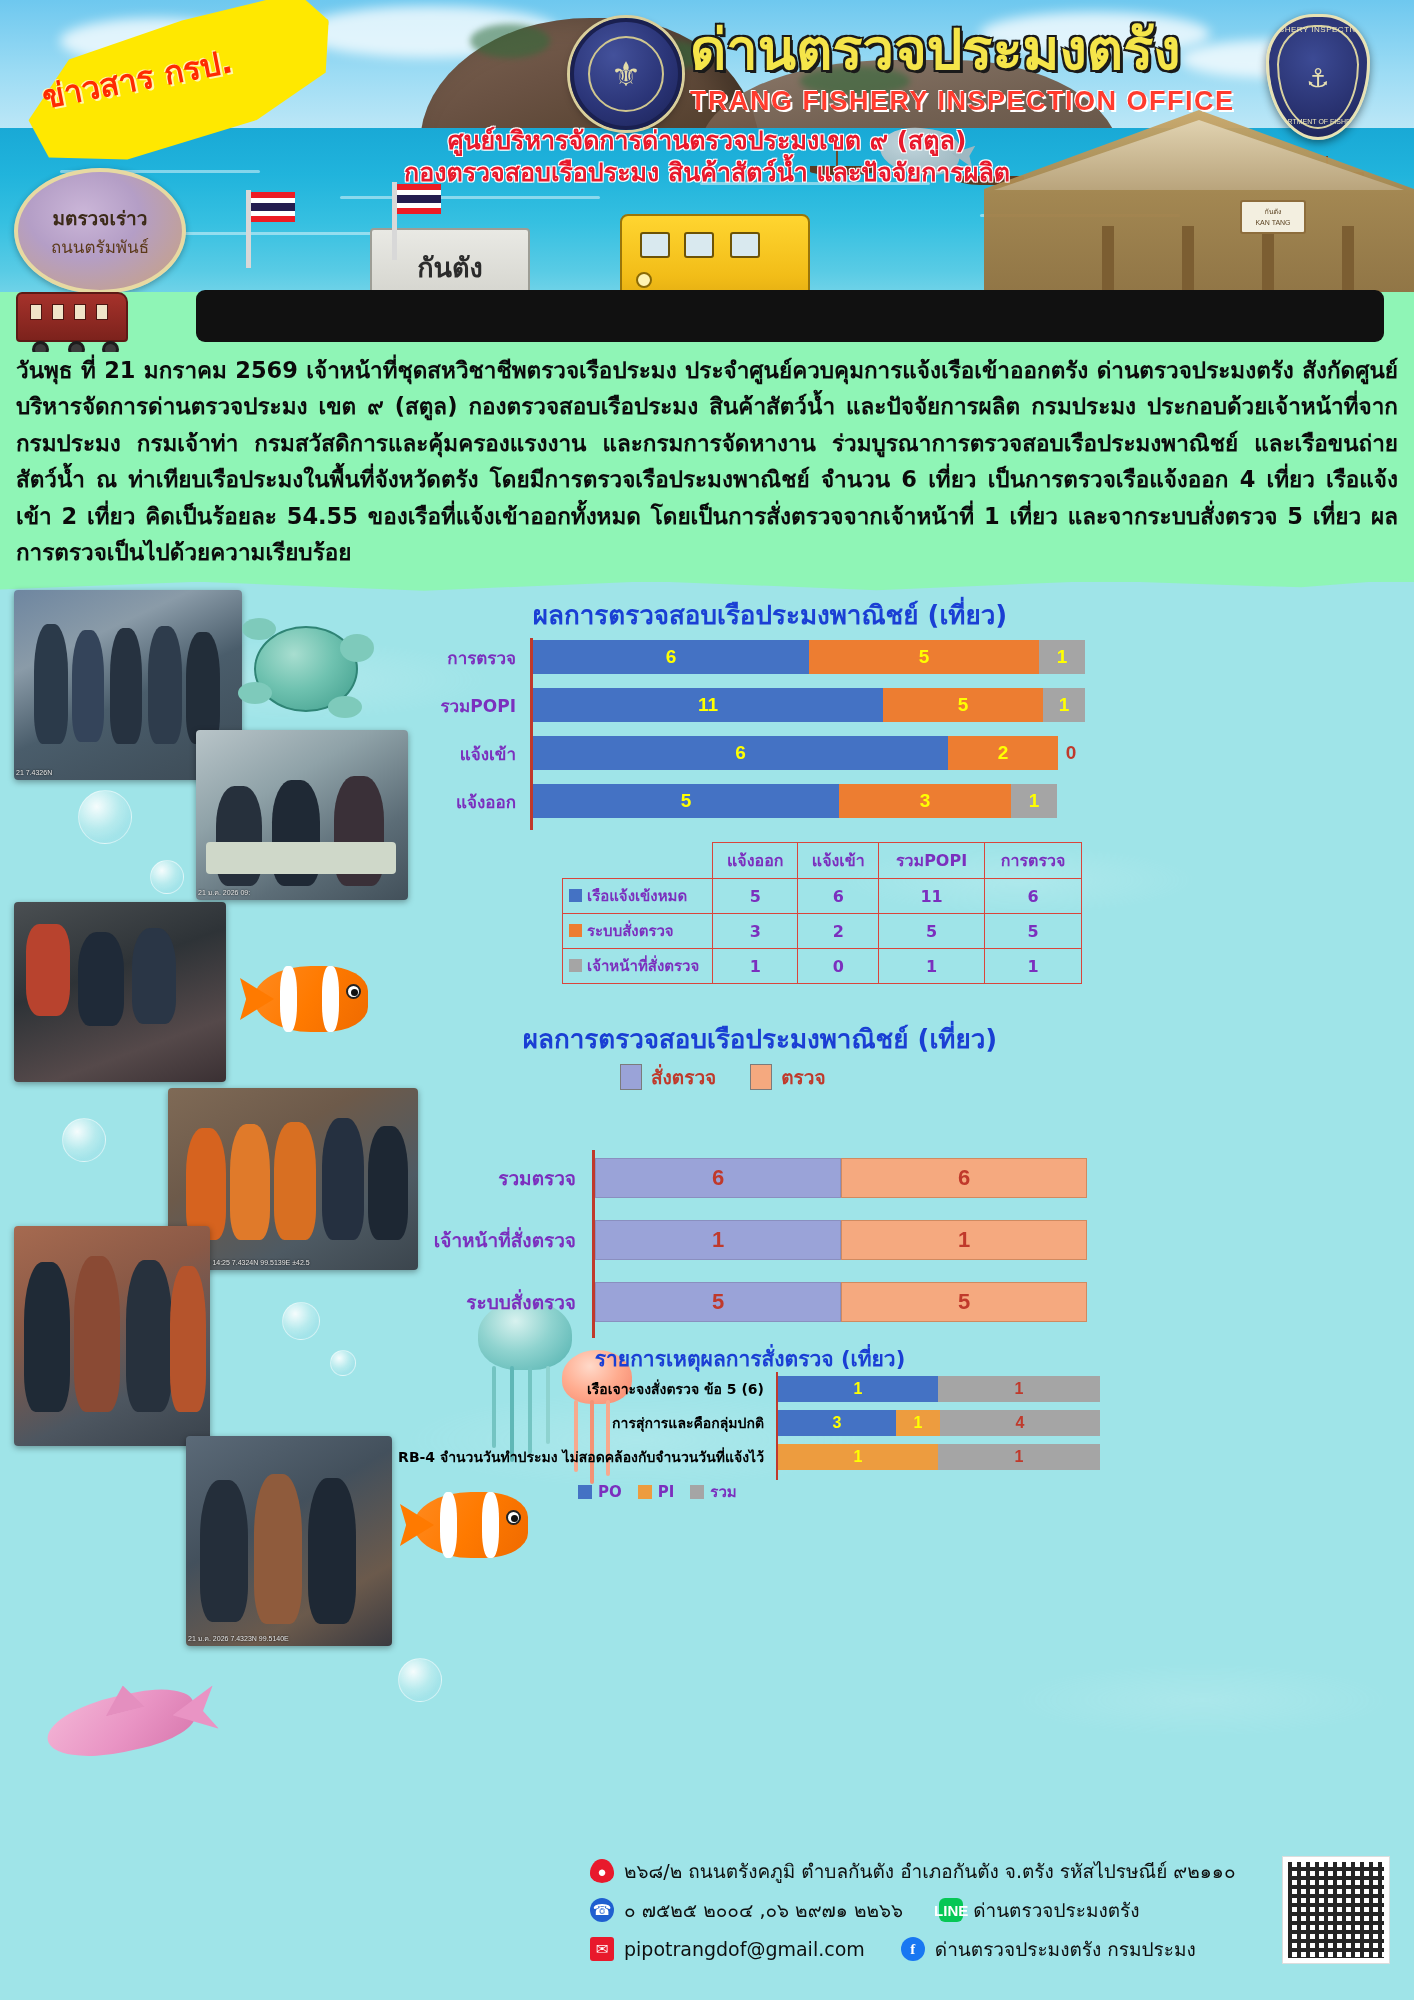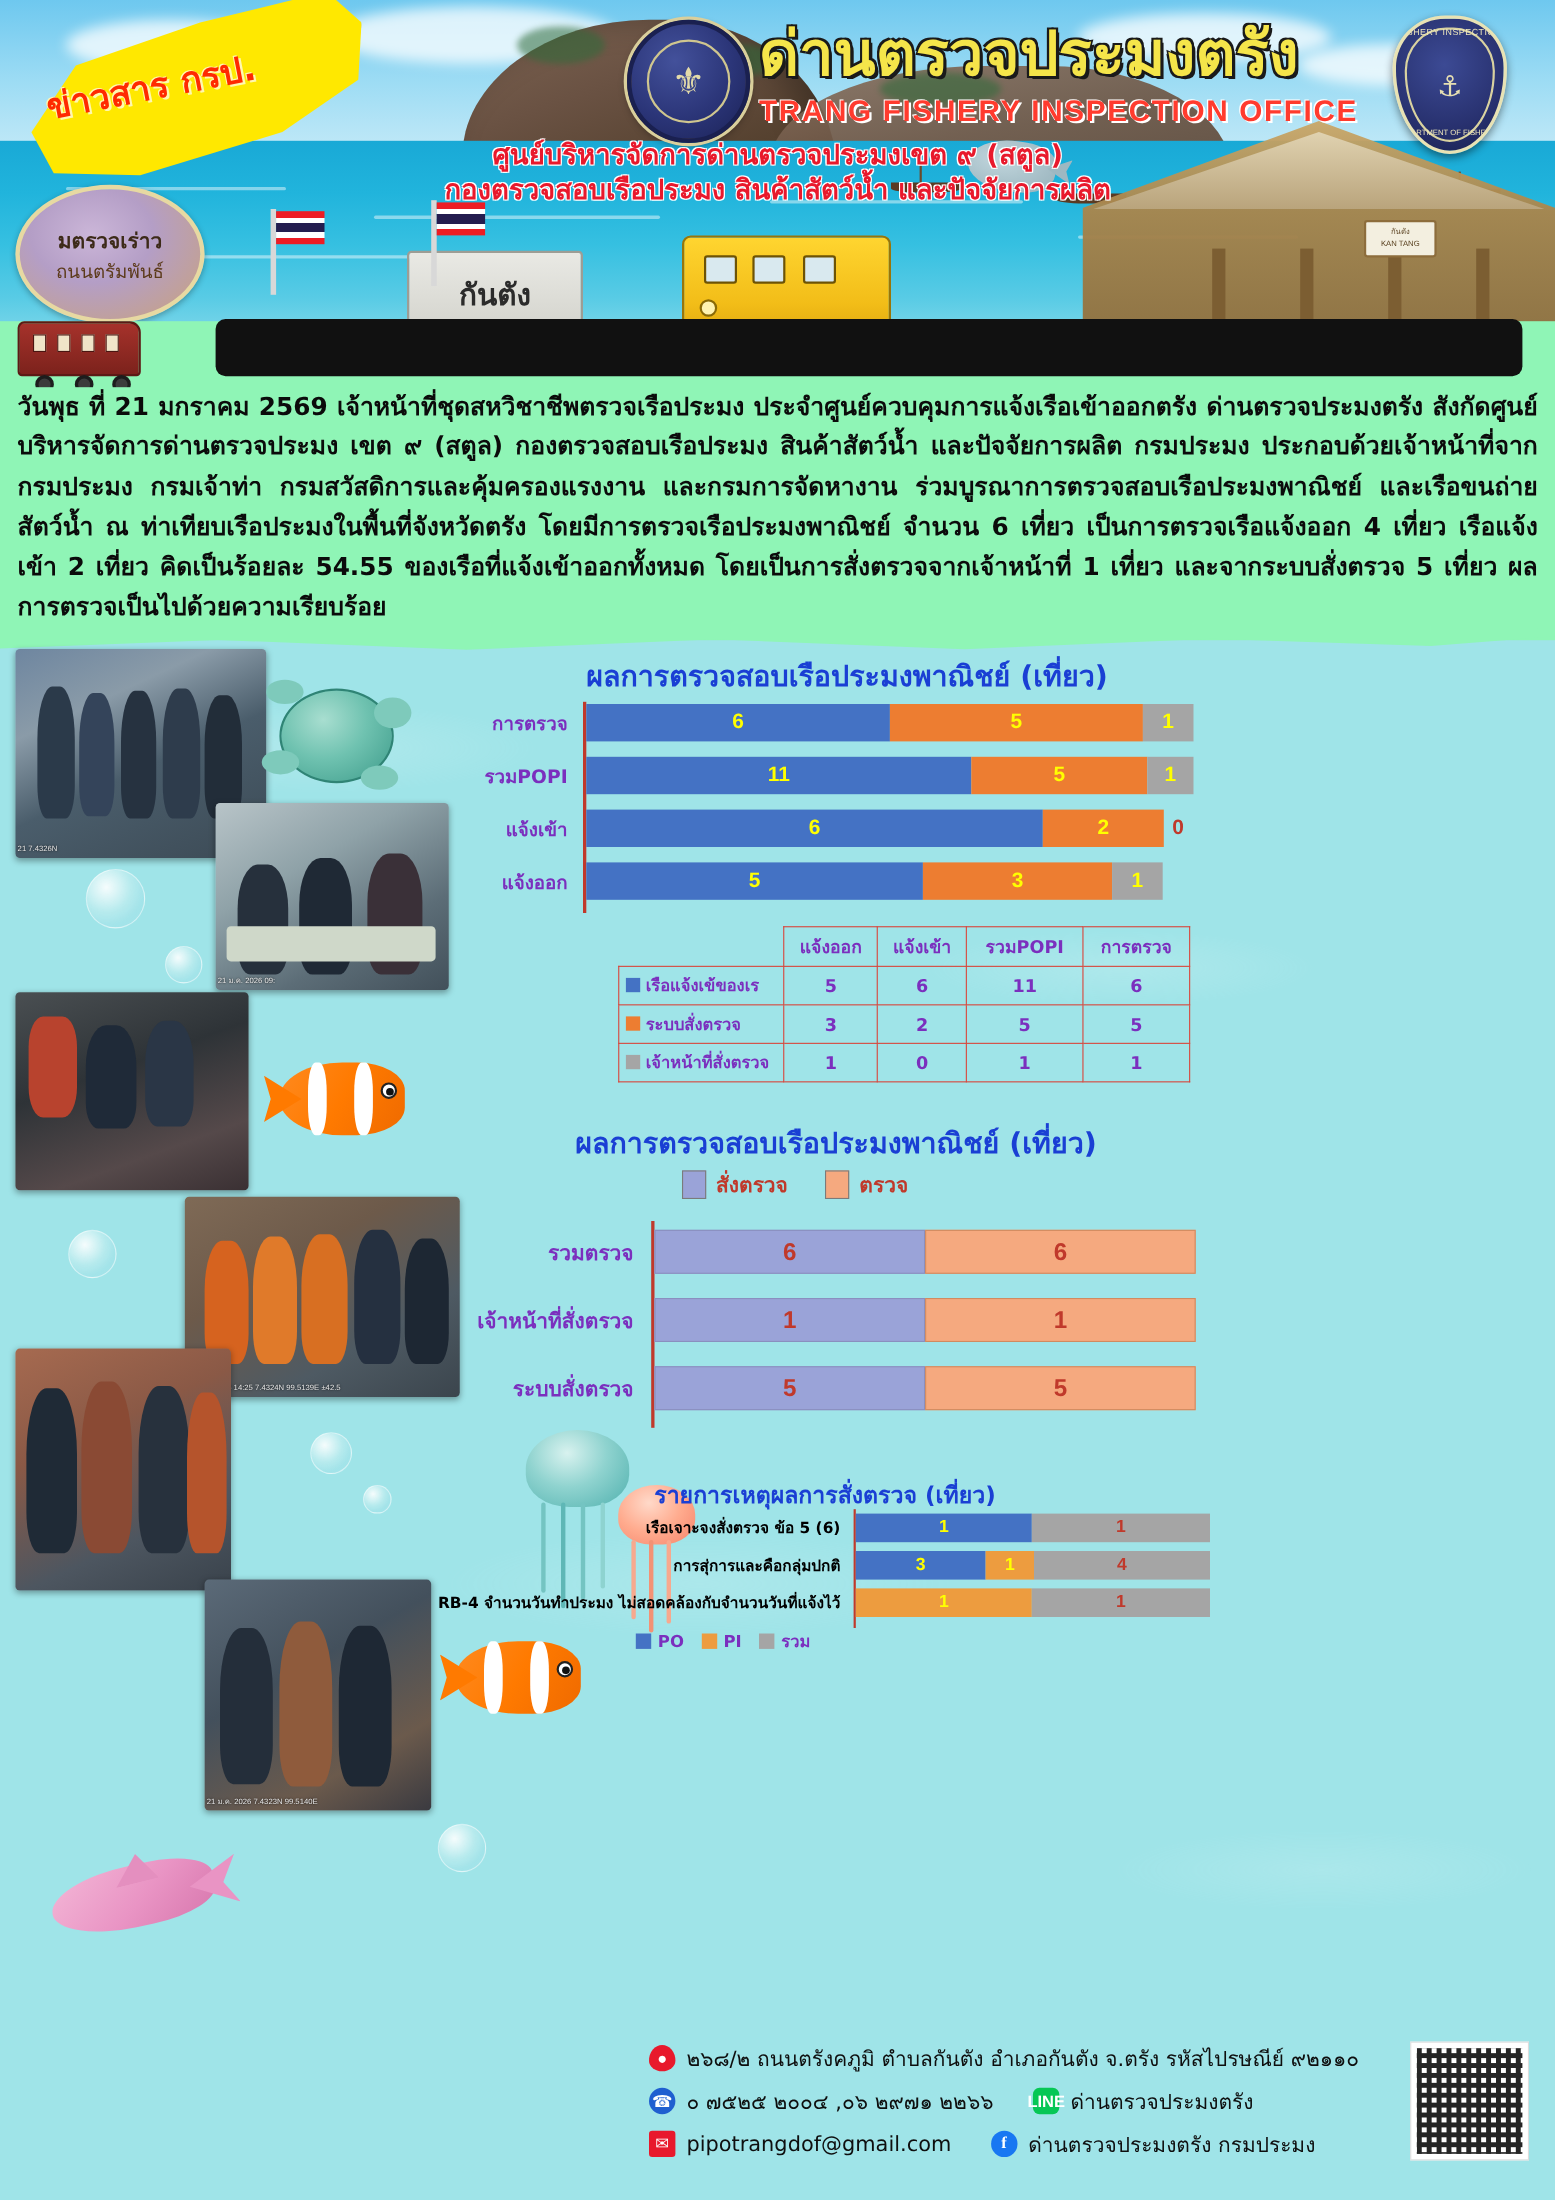--- a/index.html
+++ b/index.html
@@ -271,21 +271,21 @@
   }
   .c2legend{
     position:absolute; left:620px; top:1062px; width:400px;
     display:flex; gap:34px; align-items:center;
   }
   .c2legend .it{display:flex; align-items:center; gap:9px; font-size:19px; color:#c0392b; font-weight:bold;
     font-family:"DejaVu Sans",sans-serif;}
   .c2legend .box{width:22px; height:26px; border:1px solid #7b7b7b;}
   .bx-peri{background:#9aa3d8;} .bx-salm{background:#f5a97f;}
 
-  .chart2{position:absolute; left:420px; top:1108px; width:680px; height:192px;}
+  .chart2{position:absolute; left:420px; top:1148px; width:680px; height:192px;}
   .chart2 .axis{position:absolute; left:172px; top:2px; width:3px; height:188px; background:#c0392b;}
   .c2row{position:absolute; left:0; width:680px; height:40px; display:flex; align-items:center;}
   .c2lab{width:166px; text-align:right; padding-right:10px; font-size:19px; color:#7b2fbe; font-weight:bold;
     font-family:"DejaVu Sans",sans-serif;}
   .c2bars{position:absolute; left:175px; top:0; height:40px; display:flex;}
   .seg2{height:40px; display:flex; align-items:center; justify-content:center;
     font-weight:bold; font-size:22px; color:#c0392b; border:1px solid #8a8fbf;}
   .seg2.peri{background:#9aa3d8;} .seg2.salm{background:#f5a97f; border-color:#d08a60;}
 
   
@@ -658,21 +658,21 @@
         <th class="blank" style="width:150px;"></th>
         <th>แจ้งออก</th>
         <th>แจ้งเข้า</th>
         <th>รวมPOPI</th>
         <th>การตรวจ</th>
       </tr>
     </thead>
     <tbody>
       <tr>
         <td class="rowlab">
-          <span class="swatch sw-blue"></span><span>เรือแจ้งเข้ของเร</span>
+          <span class="swatch sw-blue"></span><span>เรือแจ้งเข้งหมด</span>
         </td>
         <td>5</td>
         <td>6</td>
         <td>11</td>
         <td>6</td>
       </tr>
       <tr>
         <td class="rowlab">
           <span class="swatch sw-or"></span><span>ระบบสั่งตรวจ</span>
         </td>

